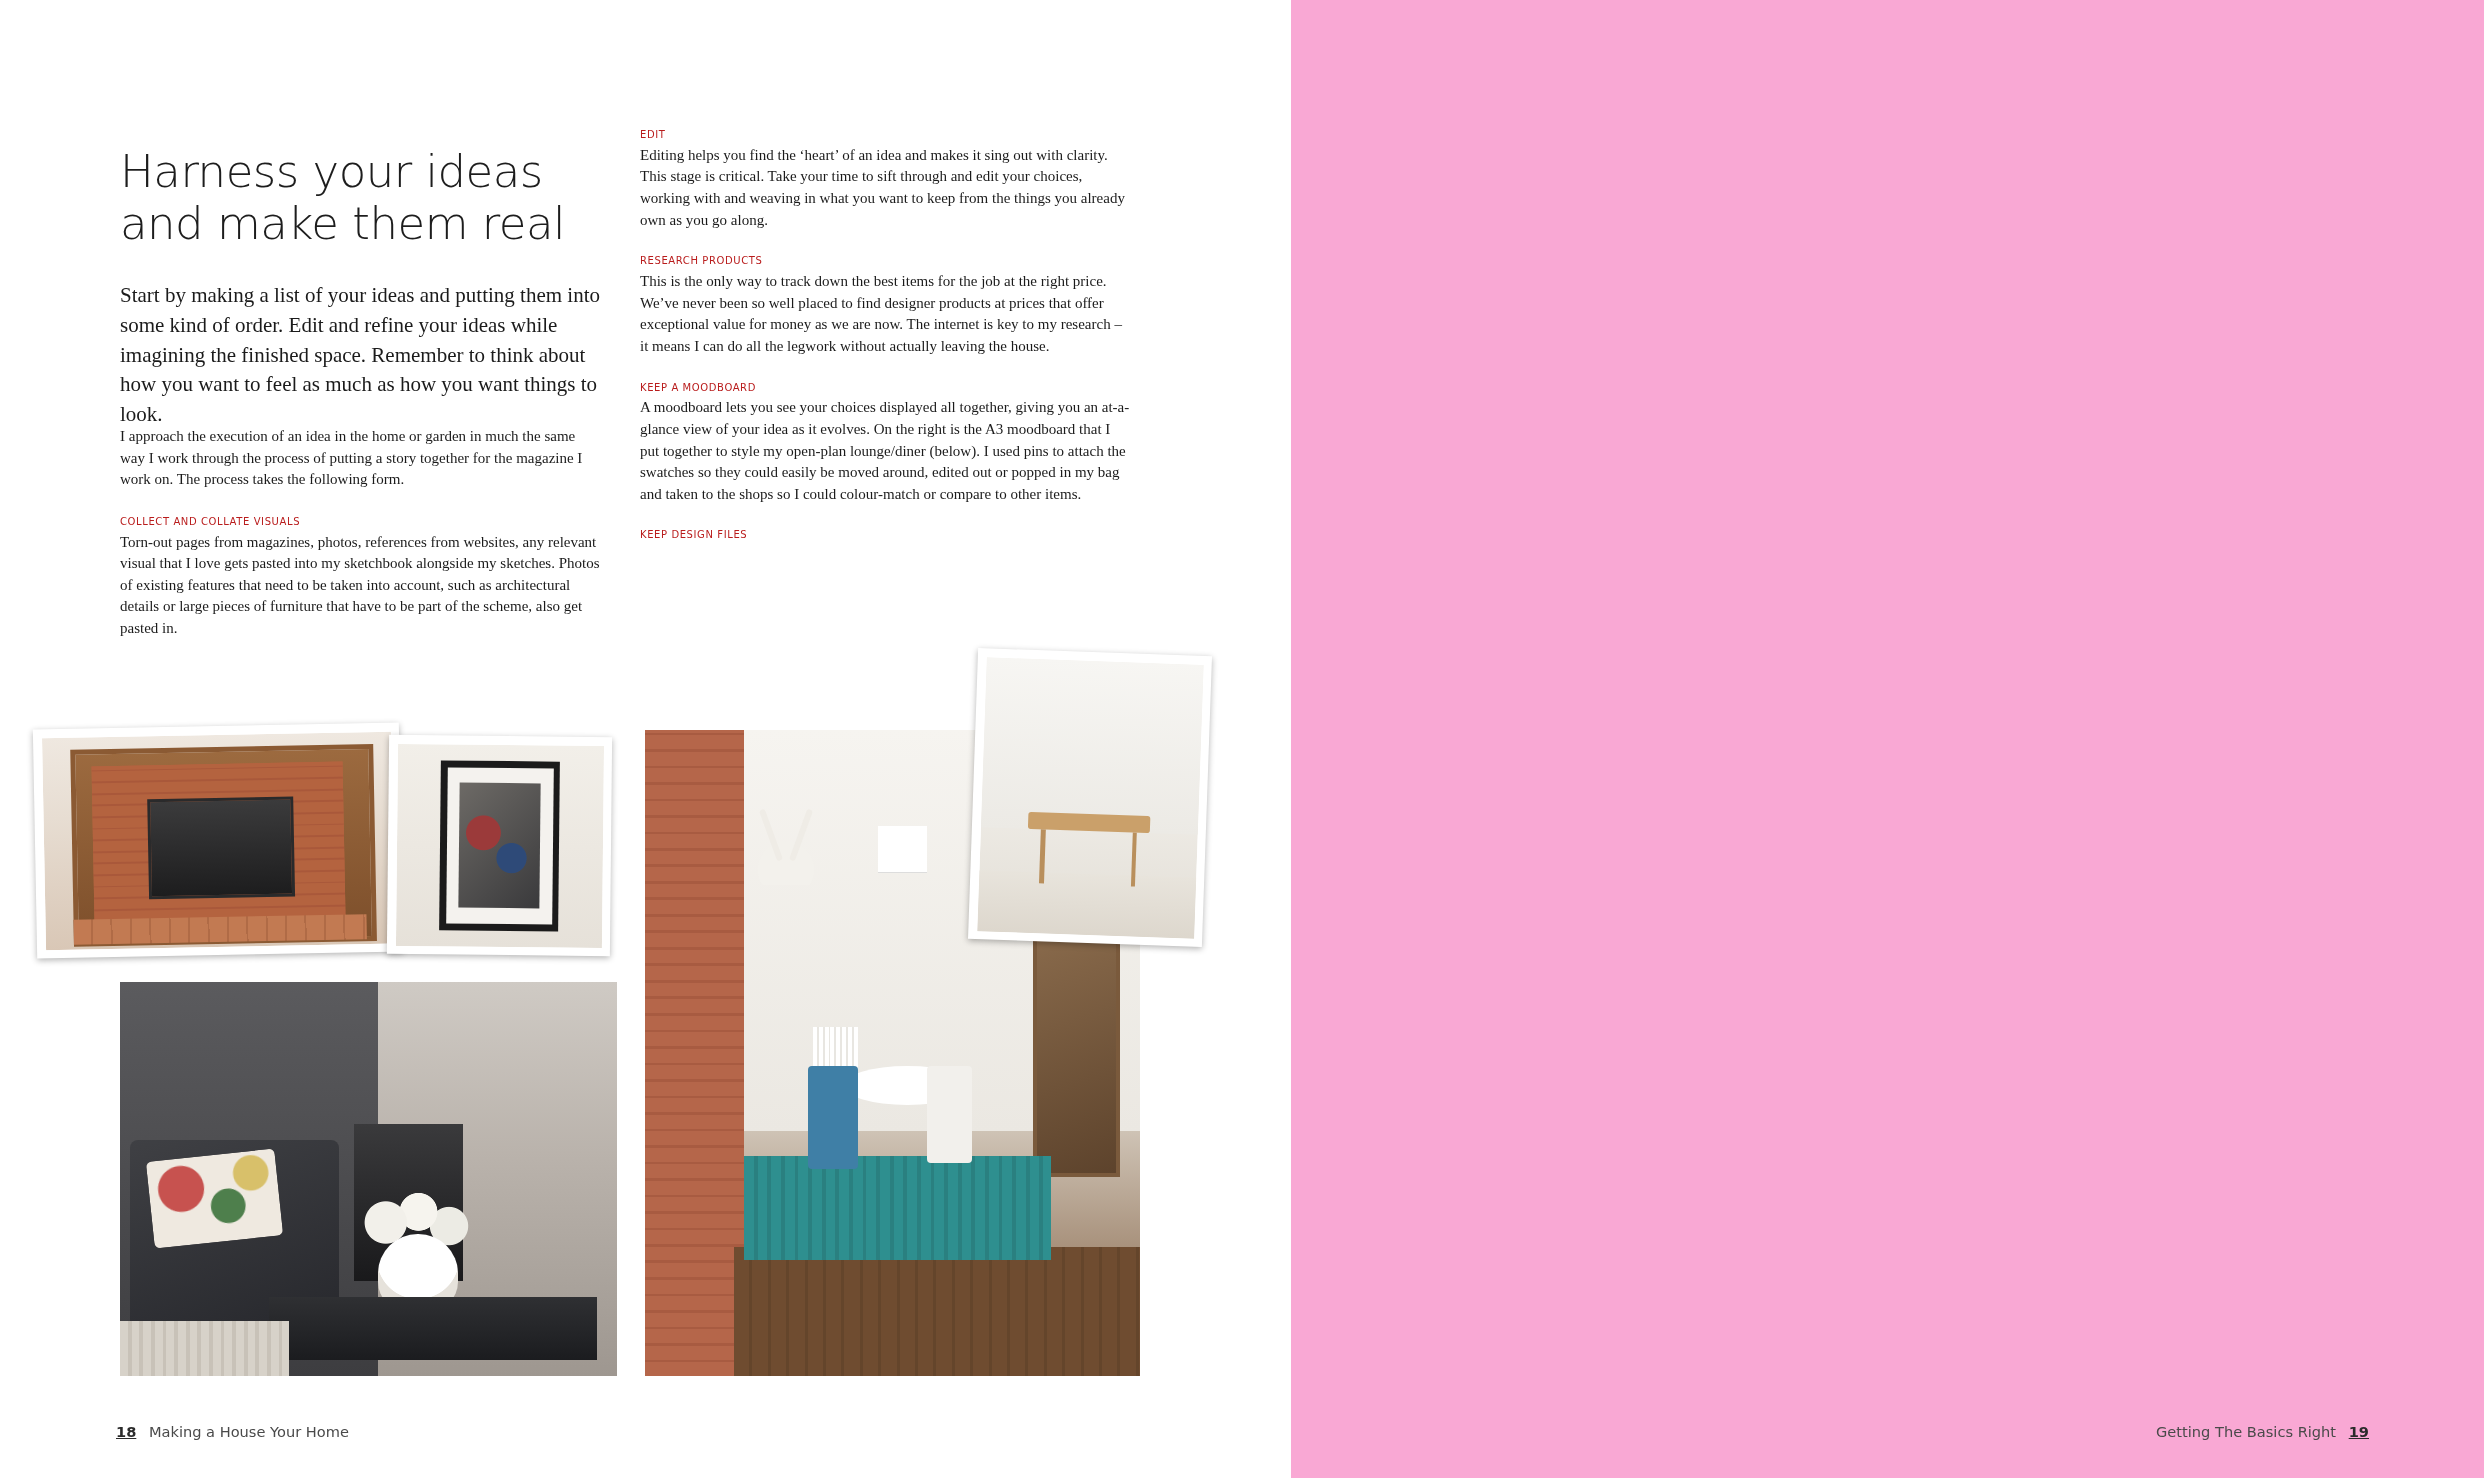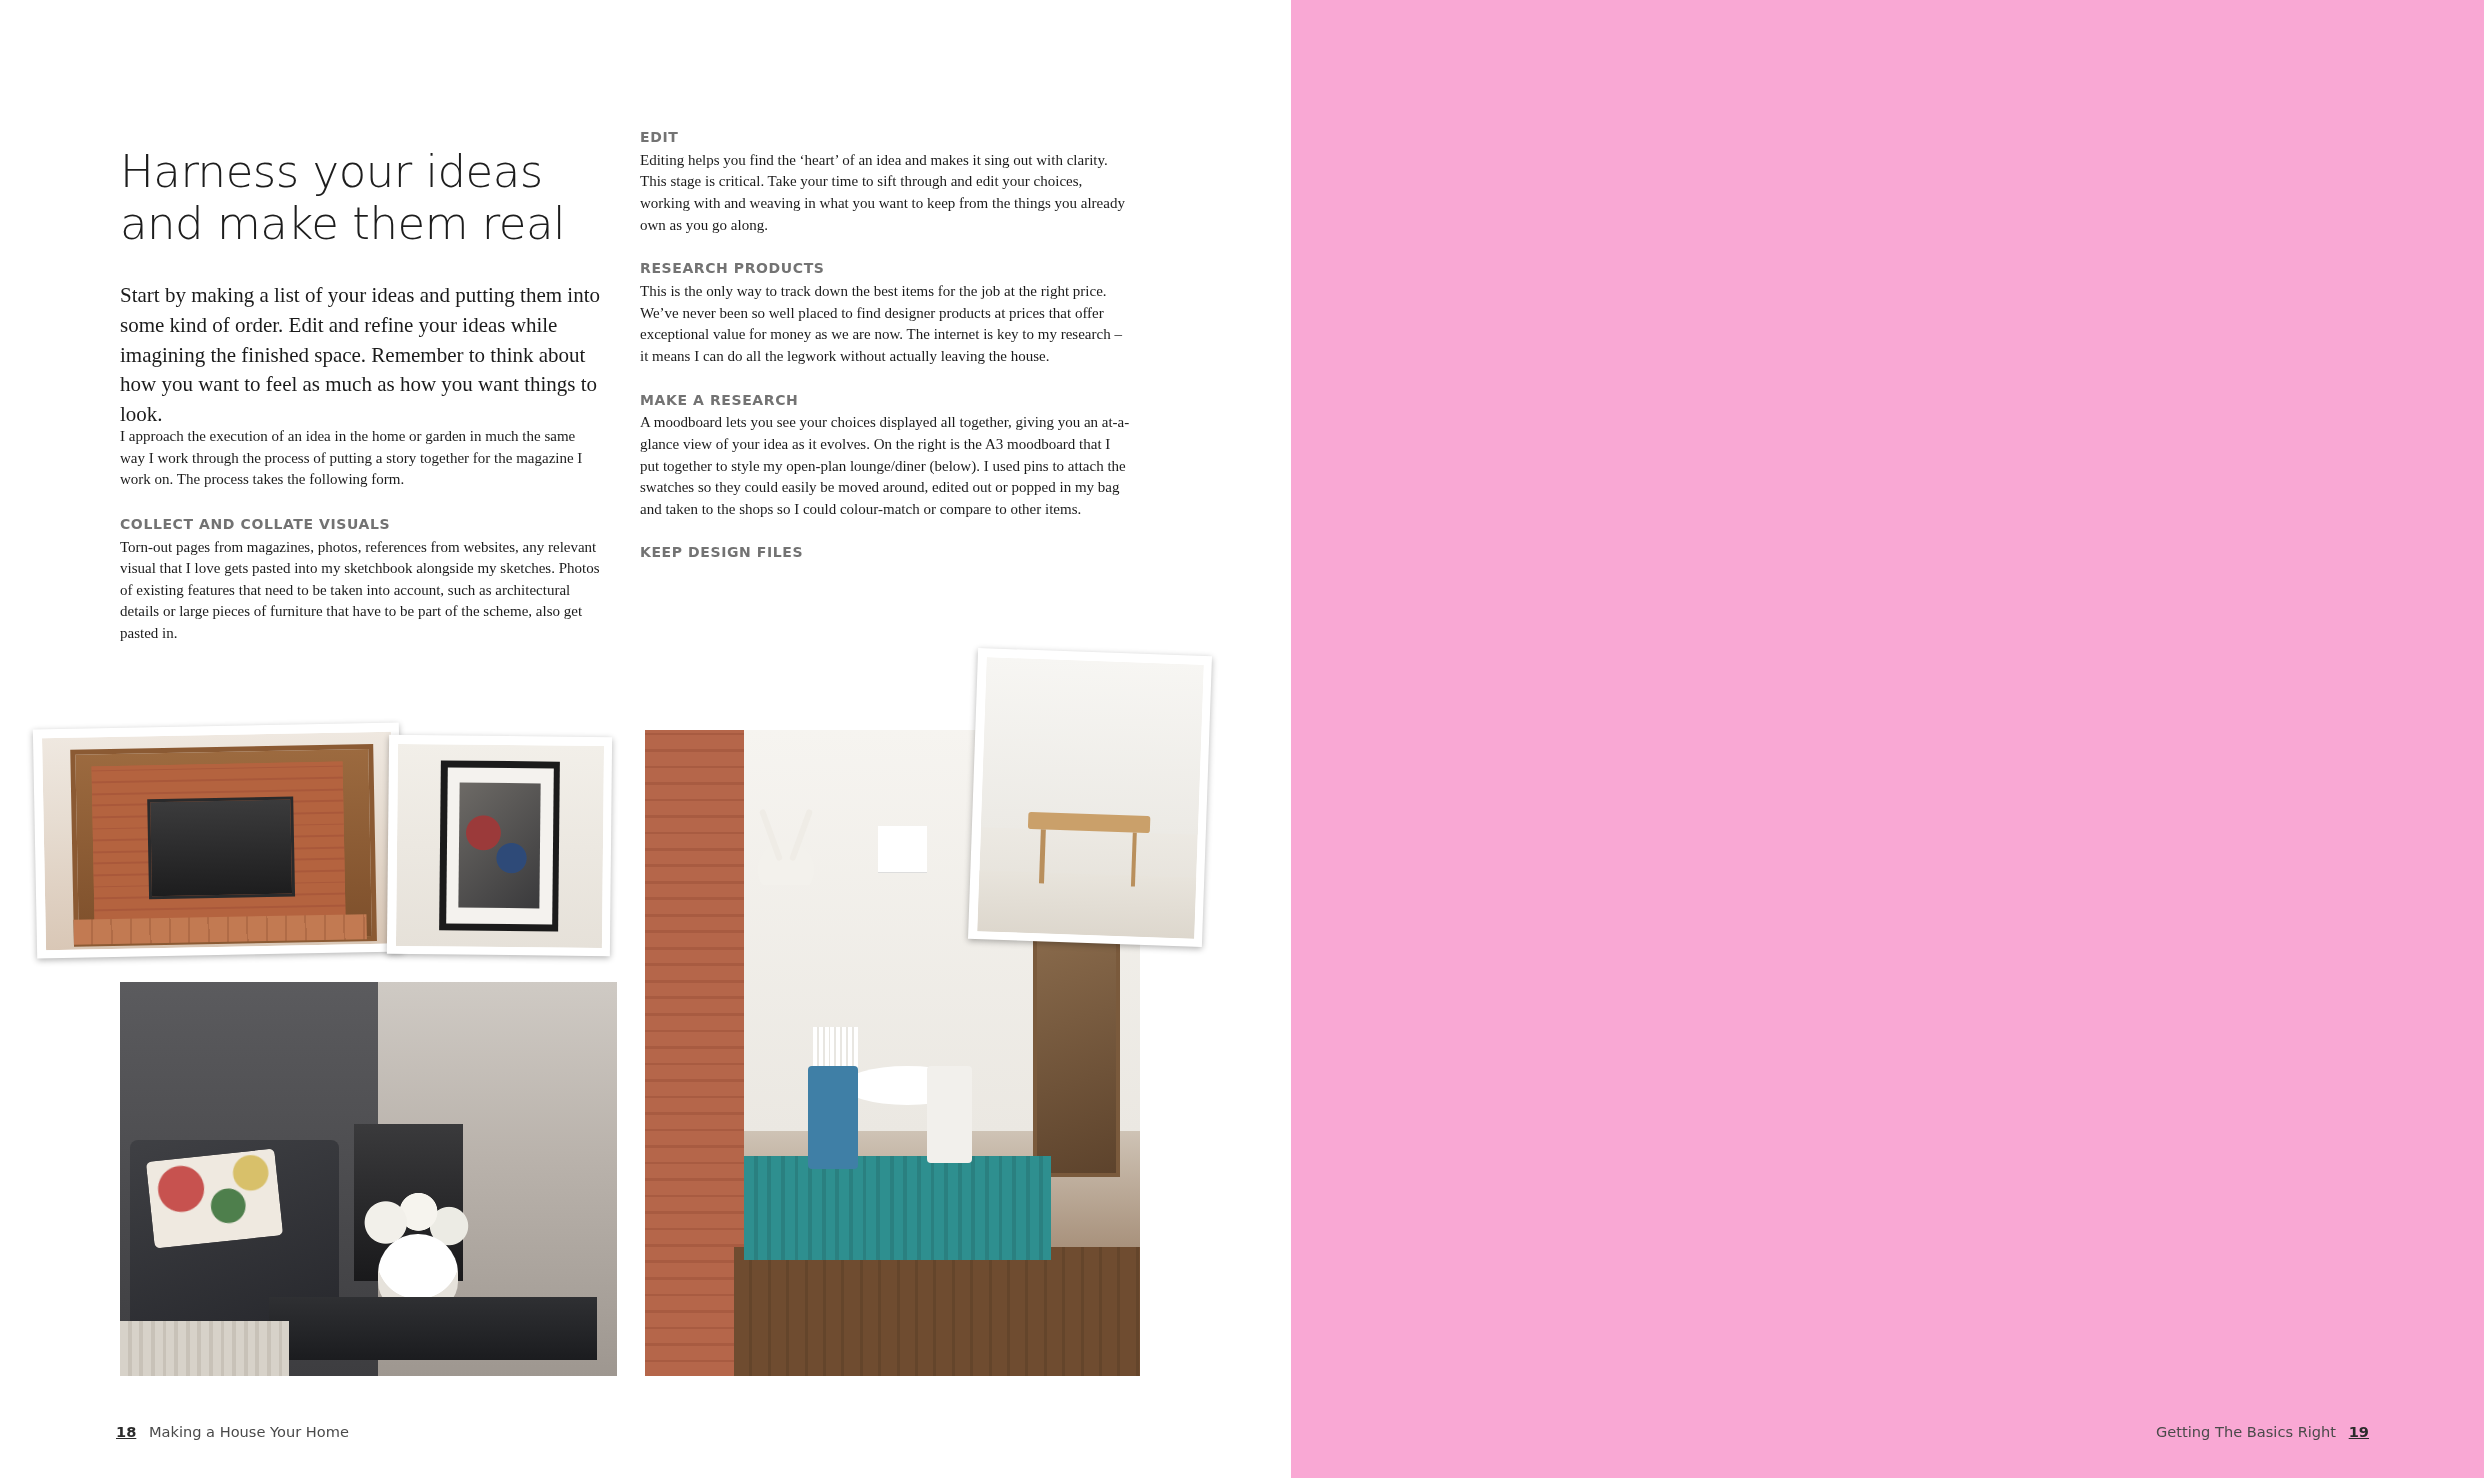--- a/index.html
+++ b/index.html
@@ -65,25 +65,25 @@
     width: 482px;
   }
   .bodycol-right {
     position: absolute;
     left: 640px;
     top: 129px;
     width: 493px;
   }
   .sect-head {
     font-family: "DejaVu Sans", sans-serif;
-    font-size: 14px;
+    font-size: 10px;
     letter-spacing: 0.6px;
-    color: #737373;
+    color: #b91c1c;
     margin: 0 0 4.9px 0;
-    font-weight: 700;
+    font-weight: 400;
   }
   .sect-body {
     font-family: "Liberation Serif", serif;
     font-size: 15px;
     line-height: 1.44;
     color: #1b1b1b;
     margin: 0 0 24px 0;
   }
   .intro-para {
     font-family: "Liberation Serif", serif;
@@ -349,21 +349,21 @@
       <p class="sect-body">Torn-out pages from magazines, photos, references from websites, any relevant visual that I love gets pasted into my sketchbook alongside my sketches. Photos of existing features that need to be taken into account, such as architectural details or large pieces of furniture that have to be part of the scheme, also get pasted in.</p>
     </div>
 
     <div class="bodycol-right">
       <h2 class="sect-head">EDIT</h2>
       <p class="sect-body">Editing helps you find the ‘heart’ of an idea and makes it sing out with clarity. This stage is critical. Take your time to sift through and edit your choices, working with and weaving in what you want to keep from the things you already own as you go along.</p>
 
       <h2 class="sect-head">RESEARCH PRODUCTS</h2>
       <p class="sect-body">This is the only way to track down the best items for the job at the right price. We’ve never been so well placed to find designer products at prices that offer exceptional value for money as we are now. The internet is key to my research – it means I can do all the legwork without actually leaving the house.</p>
 
-      <h2 class="sect-head">MAKE A RESEARCH</h2>
+      <h2 class="sect-head">KEEP A MOODBOARD</h2>
       <p class="sect-body">A moodboard lets you see your choices displayed all together, giving you an at-a-glance view of your idea as it evolves. On the right is the A3 moodboard that I put together to style my open-plan lounge/diner (below). I used pins to attach the swatches so they could easily be moved around, edited out or popped in my bag and taken to the shops so I could colour-match or compare to other items.</p>
 
       <h2 class="sect-head">KEEP DESIGN FILES</h2>
     </div>
 
     <div class="photo photo-main-1">
       <div class="img-living">
         <div class="wallL"></div>
         <div class="sofa"></div>
         <div class="cushion"></div>

